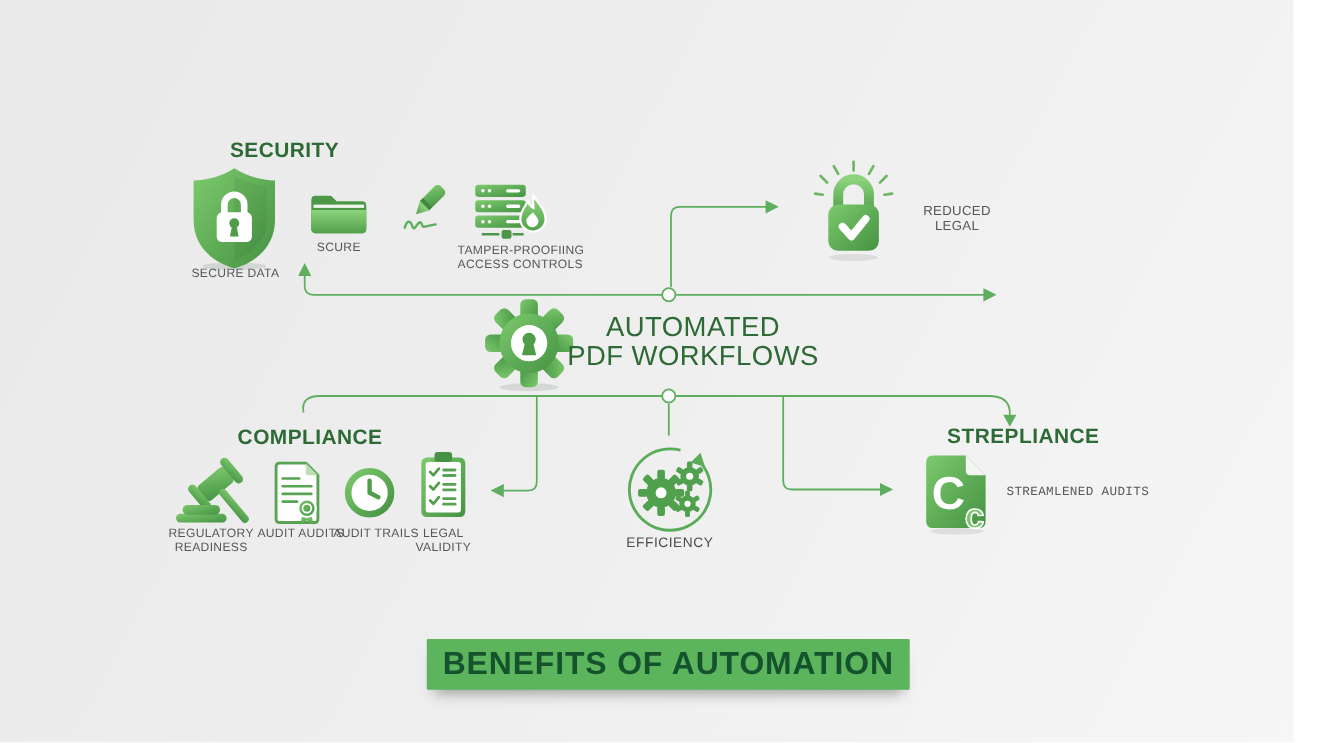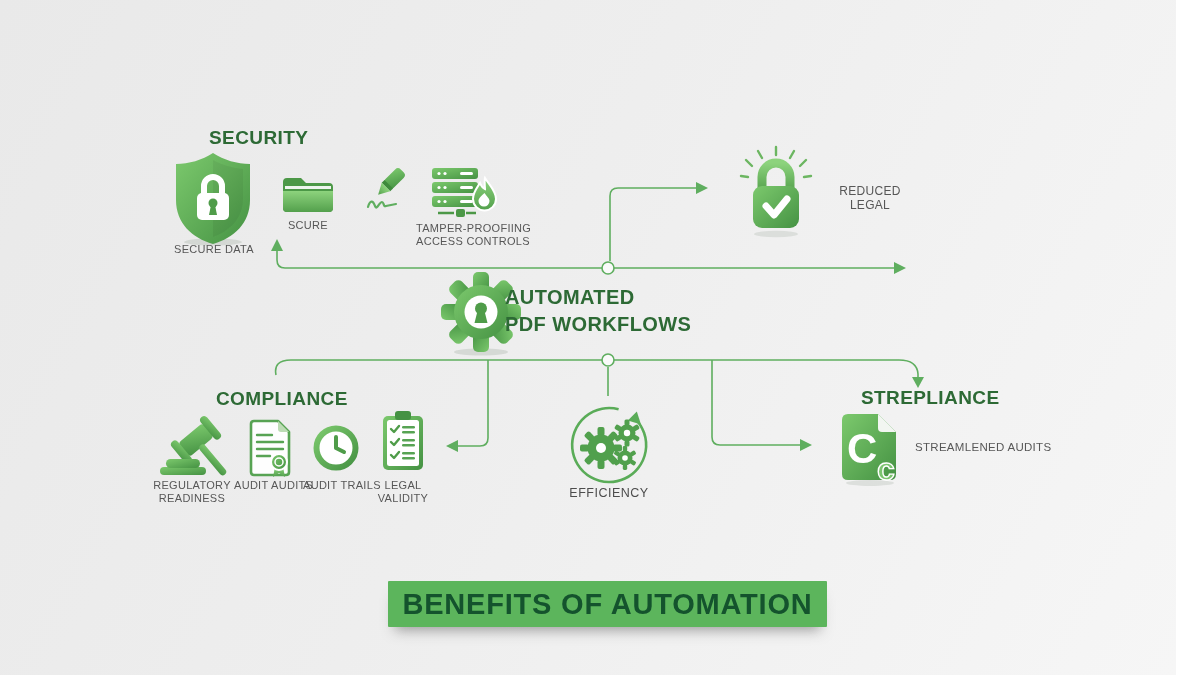--- a/index.html
+++ b/index.html
@@ -12,24 +12,24 @@
   .h{
     position:absolute; font-weight:bold; font-size:19px; color:#2d6a35;
     letter-spacing:.4px; white-space:nowrap;
   }
   .lbl{
     position:absolute; font-size:11px; color:#575757; text-align:center;
     letter-spacing:.3px; line-height:13px; white-space:nowrap;
   }
   .lbl.rr{font-size:12px; line-height:14px;}
   .lbl.eff{font-size:12.5px; color:#4c4c4c; letter-spacing:.5px;}
-  .lbl.sa{font-size:11.5px; text-align:left;}
+  .lbl.sa{font-size:11.5px; text-align:left;font-family:Liberation Mono, monospace;}
   .title{
-    position:absolute; left:505px; top:284px; width:250px; text-align:left;
-    font-weight:bold; font-size:20px; line-height:27px; color:#2d6a35;
+    position:absolute; left:505px; top:284px; width:250px; text-align:center;
+    font-weight:normal; font-size:25px; line-height:27px; color:#2d6a35;
     letter-spacing:.4px;
   }
   .banner{
     position:absolute; left:388px; top:581px; width:439px; height:46px;
     background:#5cb55c; border-radius:1px; text-align:center;
     box-shadow:0 10px 13px -7px rgba(70,70,70,.5);
   }
   .banner span{
     display:inline-block; line-height:46px; font-weight:bold; font-size:29px;
     color:#14532d; letter-spacing:.8px; white-space:nowrap;

